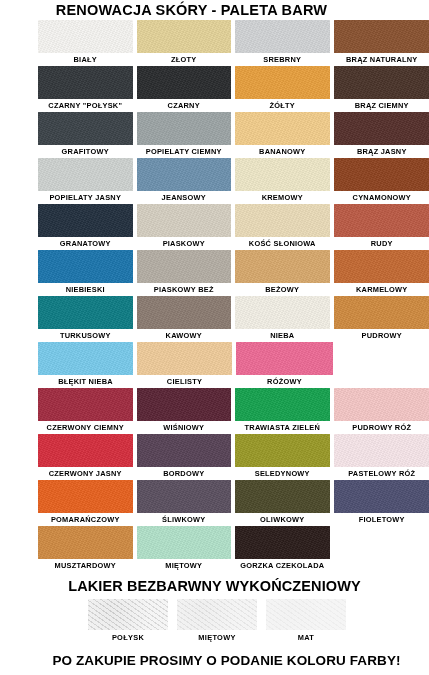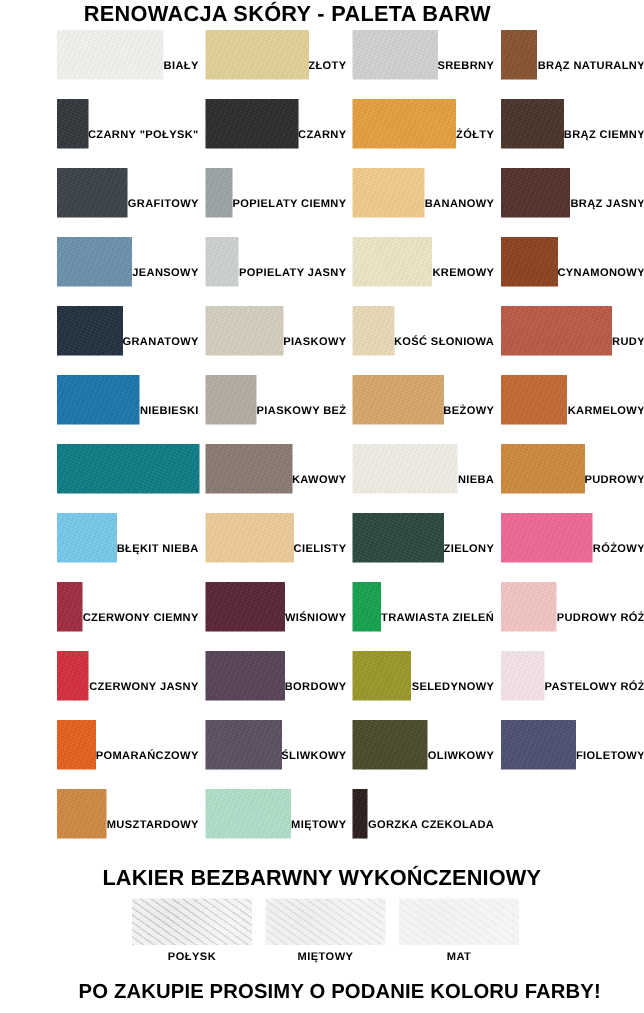--- a/index.html
+++ b/index.html
@@ -60,21 +60,21 @@
   }
   .swatch-row {
     display: flex;
     width: 392px;
     height: 46px;
   }
   .swatch-cell {
     width: 95px;
     margin-right: 4px;
     display: flex;
-    flex-direction: row;
+    flex-direction: column;
   }
   .swatch-cell:last-child {
     margin-right: 0;
     width: 97px;
   }
   .swatch-cell.empty {
     visibility: hidden;
   }
   .swatch-chip {
     height: 33px;
@@ -205,28 +205,28 @@
         <div class="swatch-chip" style="background: rgb(243, 206, 140);"></div>
         <div class="swatch-label">BANANOWY</div>
       </div>
       <div class="swatch-cell">
         <div class="swatch-chip" style="background: rgb(86, 48, 44);"></div>
         <div class="swatch-label">BRĄZ JASNY</div>
       </div>
     </div>
     <div class="swatch-row">
       <div class="swatch-cell">
+        <div class="swatch-chip" style="background: rgb(207, 211, 209);"></div>
+        <div class="swatch-label">POPIELATY JASNY</div>
+      </div>
+      <div class="swatch-cell">
         <div class="swatch-chip" style="background: rgb(109, 146, 175);"></div>
         <div class="swatch-label">JEANSOWY</div>
       </div>
       <div class="swatch-cell">
-        <div class="swatch-chip" style="background: rgb(207, 211, 209);"></div>
-        <div class="swatch-label">POPIELATY JASNY</div>
-      </div>
-      <div class="swatch-cell">
         <div class="swatch-chip" style="background: rgb(239, 232, 200);"></div>
         <div class="swatch-label">KREMOWY</div>
       </div>
       <div class="swatch-cell">
         <div class="swatch-chip" style="background: rgb(142, 67, 32);"></div>
         <div class="swatch-label">CYNAMONOWY</div>
       </div>
     </div>
     <div class="swatch-row">
       <div class="swatch-cell">
@@ -260,20 +260,21 @@
         <div class="swatch-label">BEŻOWY</div>
       </div>
       <div class="swatch-cell">
         <div class="swatch-chip" style="background: rgb(196, 106, 51);"></div>
         <div class="swatch-label">KARMELOWY</div>
       </div>
     </div>
     <div class="swatch-row">
       <div class="swatch-cell">
         <div class="swatch-chip" style="background: rgb(14, 125, 133);"></div>
+        <div class="swatch-label">TURKUSOWY</div>
       </div>
       <div class="swatch-cell">
         <div class="swatch-chip" style="background: rgb(140, 124, 114);"></div>
         <div class="swatch-label">KAWOWY</div>
       </div>
       <div class="swatch-cell">
         <div class="swatch-chip" style="background: rgb(243, 240, 230);"></div>
         <div class="swatch-label">NIEBA</div>
       </div>
       <div class="swatch-cell">
@@ -282,24 +283,20 @@
       </div>
     </div>
     <div class="swatch-row">
       <div class="swatch-cell">
         <div class="swatch-chip" style="background: rgb(121, 203, 236);"></div>
         <div class="swatch-label">BŁĘKIT NIEBA</div>
       </div>
       <div class="swatch-cell">
         <div class="swatch-chip" style="background: rgb(240, 204, 155);"></div>
         <div class="swatch-label">CIELISTY</div>
-      </div>
-      <div class="swatch-cell">
-        <div class="swatch-chip" style="background: rgb(42, 72, 64);"></div>
-        <div class="swatch-label">ZIELONY</div>
       </div>
       <div class="swatch-cell">
         <div class="swatch-chip" style="background: rgb(238, 107, 150);"></div>
         <div class="swatch-label">RÓŻOWY</div>
       </div>
     </div>
     <div class="swatch-row">
       <div class="swatch-cell">
         <div class="swatch-chip" style="background: rgb(162, 44, 65);"></div>
         <div class="swatch-label">CZERWONY CIEMNY</div>

